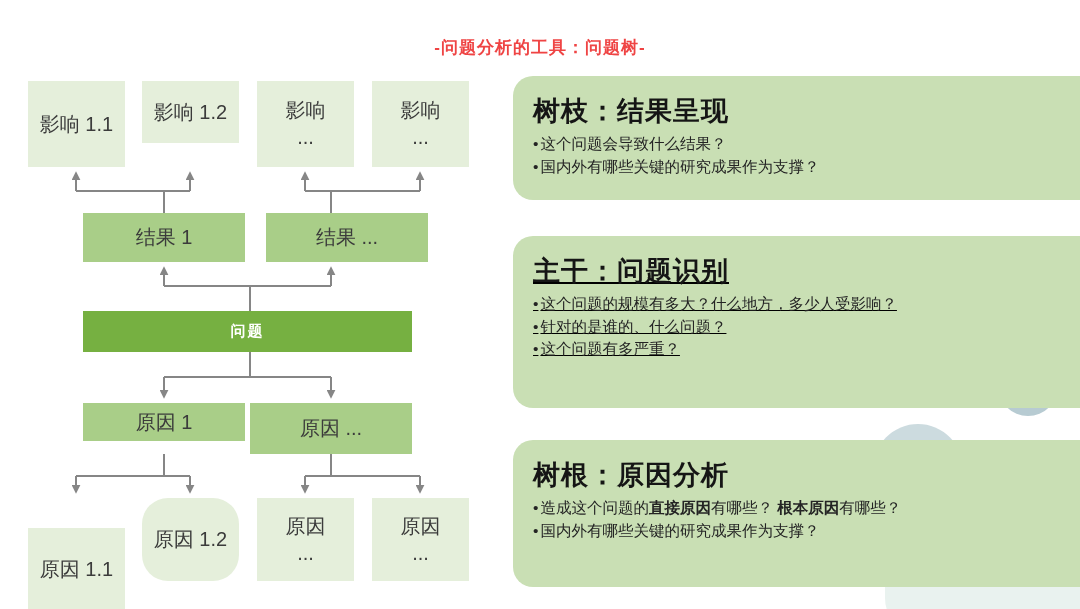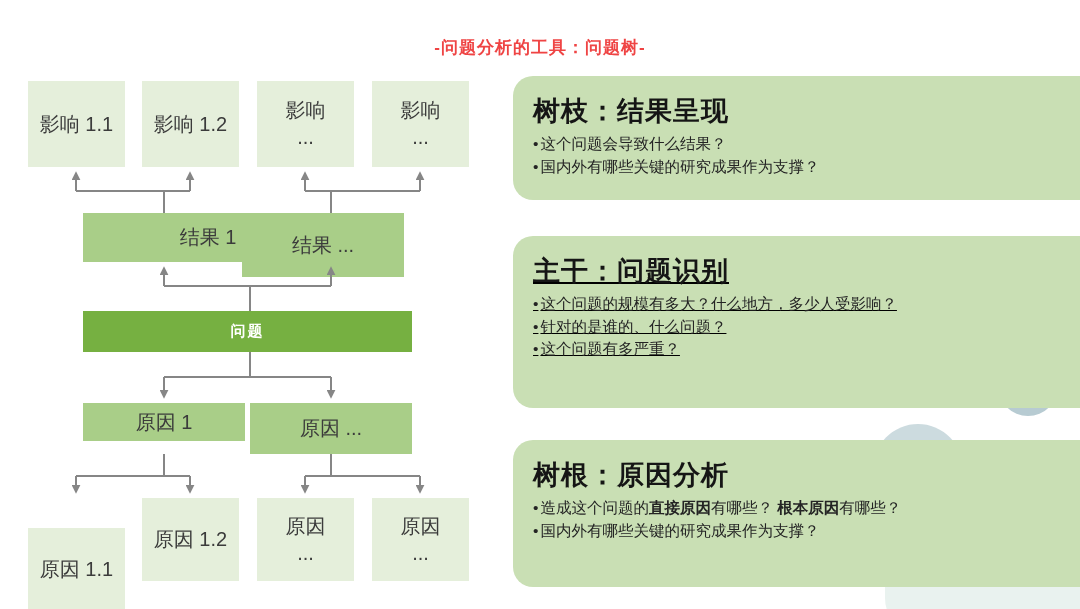--- a/index.html
+++ b/index.html
@@ -39,32 +39,32 @@
 <div class="page">
 
   <div class="title">-问题分析的工具：问题树-</div>
 
   <div class="decor teal-card"></div>
   <div class="decor circle-large"></div>
   <div class="decor circle-corner"></div>
 
   <div id="tree-layer">
       <div class="tbox box-light" style="left: 28px; top: 81px; width: 97px; height: 86px;">影响 1.1</div>
-      <div class="tbox box-light" style="left: 142px; top: 81px; width: 97px; height: 86px;">影响 1.2</div>
+      <div class="tbox box-light" style="left: 142px; top: 81px; width: 97px; height: 62px;">影响 1.2</div>
       <div class="tbox box-light" style="left: 257px; top: 81px; width: 97px; height: 86px;">影响
 ...</div>
       <div class="tbox box-light" style="left: 372px; top: 81px; width: 97px; height: 86px;">影响
 ...</div>
-      <div class="tbox box-mid" style="left: 83px; top: 213px; width: 162px; height: 49px; padding-left: 44px;">结果 1</div>
-      <div class="tbox box-mid" style="left: 242px; top: 213px; width: 162px; height: 64px;">结果 ...</div>
+      <div class="tbox box-mid" style="left: 83px; top: 213px; width: 162px; height: 49px;">结果 1</div>
+      <div class="tbox box-mid" style="left: 266px; top: 213px; width: 162px; height: 49px;">结果 ...</div>
       <div class="tbox box-dark" style="left: 83px; top: 311px; width: 329px; height: 41px;">问题</div>
       <div class="tbox box-mid" style="left: 83px; top: 403px; width: 162px; height: 38px;">原因 1</div>
       <div class="tbox box-mid" style="left: 250px; top: 403px; width: 162px; height: 51px;">原因 ...</div>
       <div class="tbox box-light" style="left: 28px; top: 528px; width: 97px; height: 83px;">原因 1.1</div>
-      <div class="tbox box-light" style="left: 142px; top: 498px; width: 97px; height: 83px;">原因 1.2</div>
+      <div class="tbox box-light" style="left: 142px; top: 498px; width: 97px; height: 83px; border-radius: 26px;">原因 1.2</div>
       <div class="tbox box-light" style="left: 257px; top: 498px; width: 97px; height: 83px;">原因
 ...</div>
       <div class="tbox box-light" style="left: 372px; top: 498px; width: 97px; height: 83px;">原因
 ...</div>
     </div>
 
   <svg class="connectors" width="1080" height="609" viewBox="0 0 1080 609">
     <defs>
       <marker id="arr" viewBox="0 0 10 10" refX="7" refY="5" markerWidth="9" markerHeight="9" markerUnits="userSpaceOnUse" orient="auto">
         <path d="M0,0 L10,5 L0,10 z" fill="#868686"></path>

